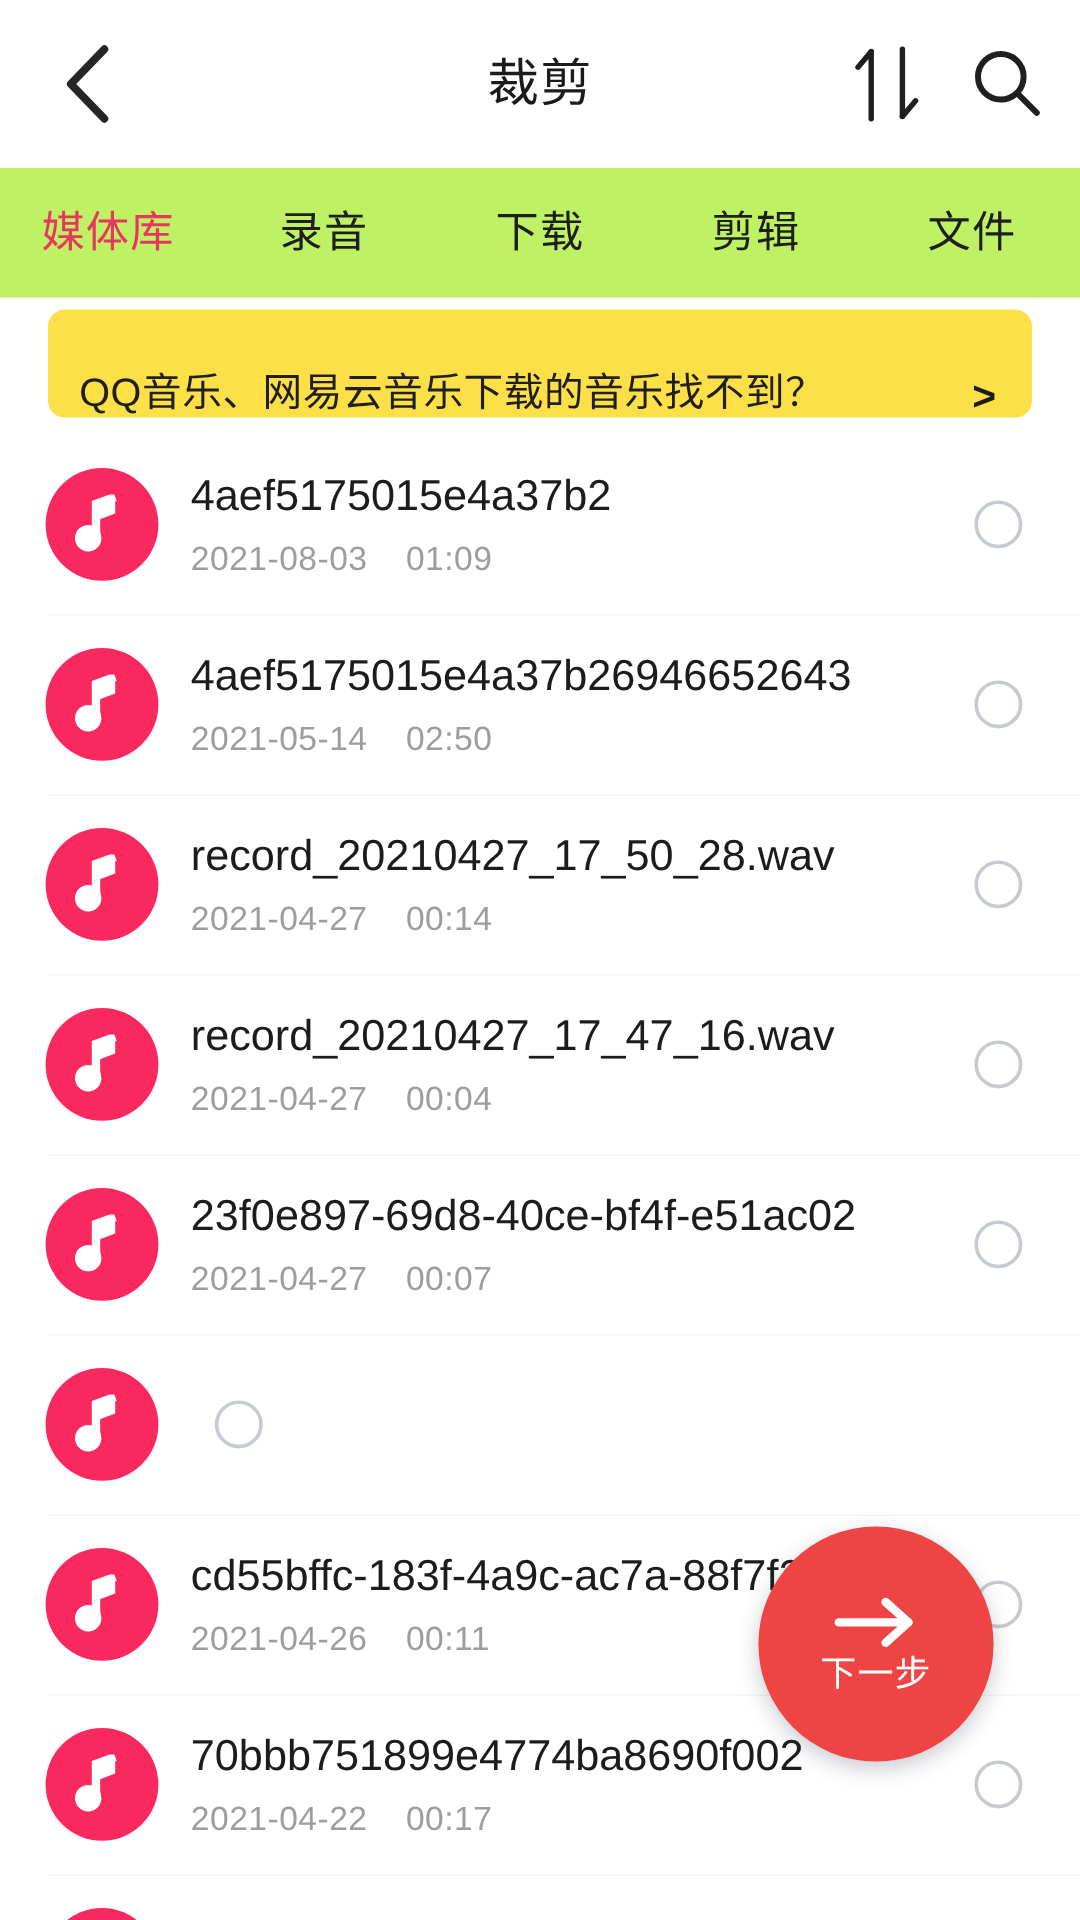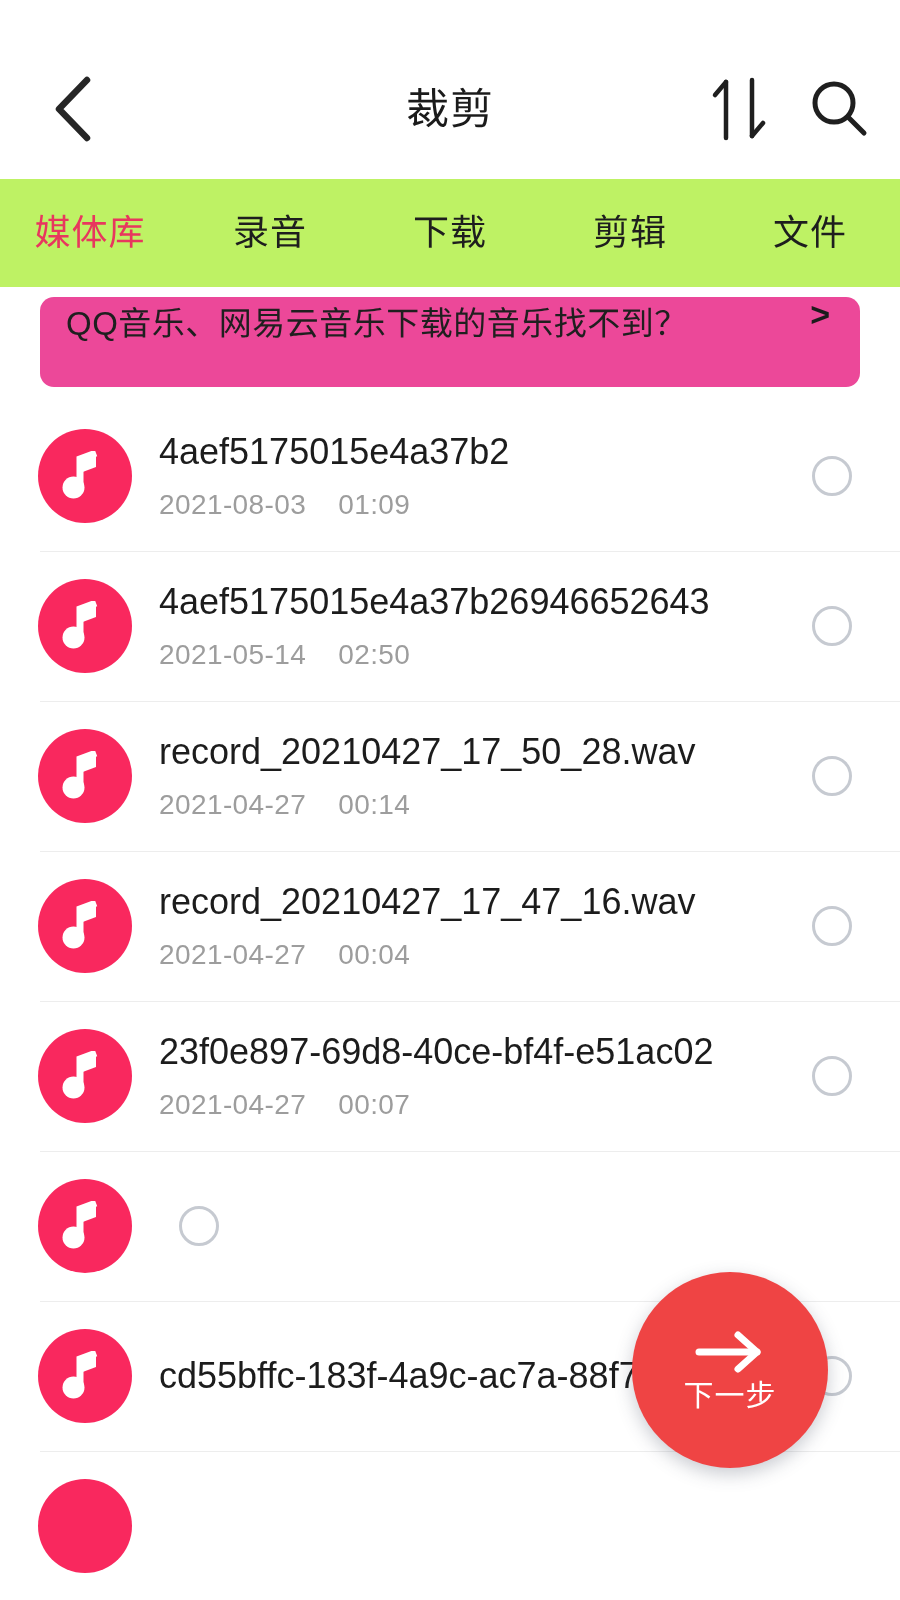--- a/index.html
+++ b/index.html
@@ -15,21 +15,20 @@
     position: relative;
     -webkit-font-smoothing: antialiased;
   }
 
   
   .header {
     position: relative;
     height: 140px;
     width: 900px;
     background: #ffffff;
-    margin-top: 39px;
   }
   .back-btn {
     position: absolute;
     left: 28px;
     top: 22px;
     width: 92px;
     height: 96px;
     display: flex;
     align-items: center;
     justify-content: center;
@@ -91,24 +90,24 @@
     color: #e8375e;
   }
 
   
   .banner-wrap {
     padding: 10px 40px 0 40px;
   }
   .banner {
     position: relative;
     height: 90px;
-    background: #ec4899;
+    background: #fde047;
     border-radius: 14px;
     display: flex;
-    align-items: flex-start;
+    align-items: flex-end;
     padding: 0 30px 0 26px;
     box-sizing: border-box;
     cursor: pointer;
   }
   .banner-text {
     flex: 1;
     font-size: 33px;
     color: #1f1f1f;
     letter-spacing: 0.5px;
     white-space: nowrap;
@@ -373,24 +372,43 @@
   <div class="row">
     <div class="row-icon">
       <svg width="46" height="50" viewBox="0 0 46 50" fill="none">
         <path d="M34 2 L18 8 L18 34" stroke="#ffffff" stroke-width="7" stroke-linejoin="miter" fill="none"></path>
         <path d="M34 2 L34 16 L18 22 L18 8 Z" fill="#ffffff"></path>
         <circle cx="11.5" cy="36.5" r="11" fill="#ffffff"></circle>
       </svg>
     </div>
     <div class="row-body">
       <div class="row-title">cd55bffc-183f-4a9c-ac7a-88f7f237</div>
-    </div>
-    <div class="row-check"></div>
-  </div>
-
+      <div class="row-date">
+        <span>2021-04-26</span><span class="time">00:11</span>
+      </div>
+    </div>
+    <div class="row-check"></div>
+  </div>
+
+  <div class="row">
+    <div class="row-icon">
+      <svg width="46" height="50" viewBox="0 0 46 50" fill="none">
+        <path d="M34 2 L18 8 L18 34" stroke="#ffffff" stroke-width="7" stroke-linejoin="miter" fill="none"></path>
+        <path d="M34 2 L34 16 L18 22 L18 8 Z" fill="#ffffff"></path>
+        <circle cx="11.5" cy="36.5" r="11" fill="#ffffff"></circle>
+      </svg>
+    </div>
+    <div class="row-body">
+      <div class="row-title">70bbb751899e4774ba8690f002</div>
+      <div class="row-date">
+        <span>2021-04-22</span><span class="time">00:17</span>
+      </div>
+    </div>
+    <div class="row-check"></div>
+  </div>
 
   <div class="row partial">
     <div class="row-icon">
       
     </div>
     <div class="row-body"></div>
 
   </div>
 
 </div>

